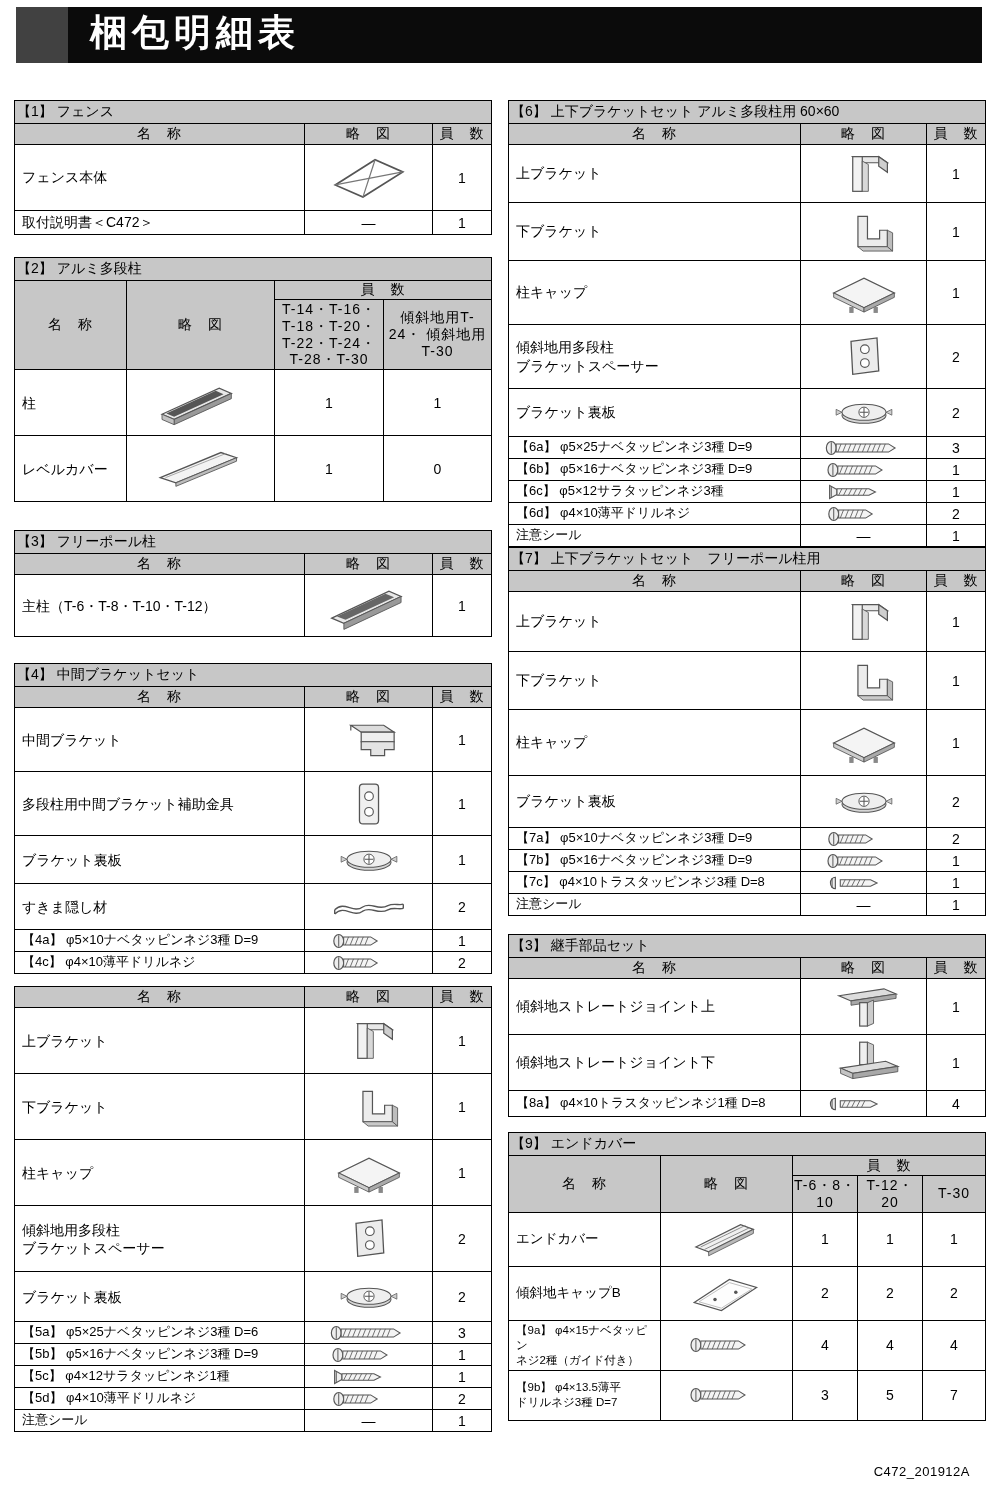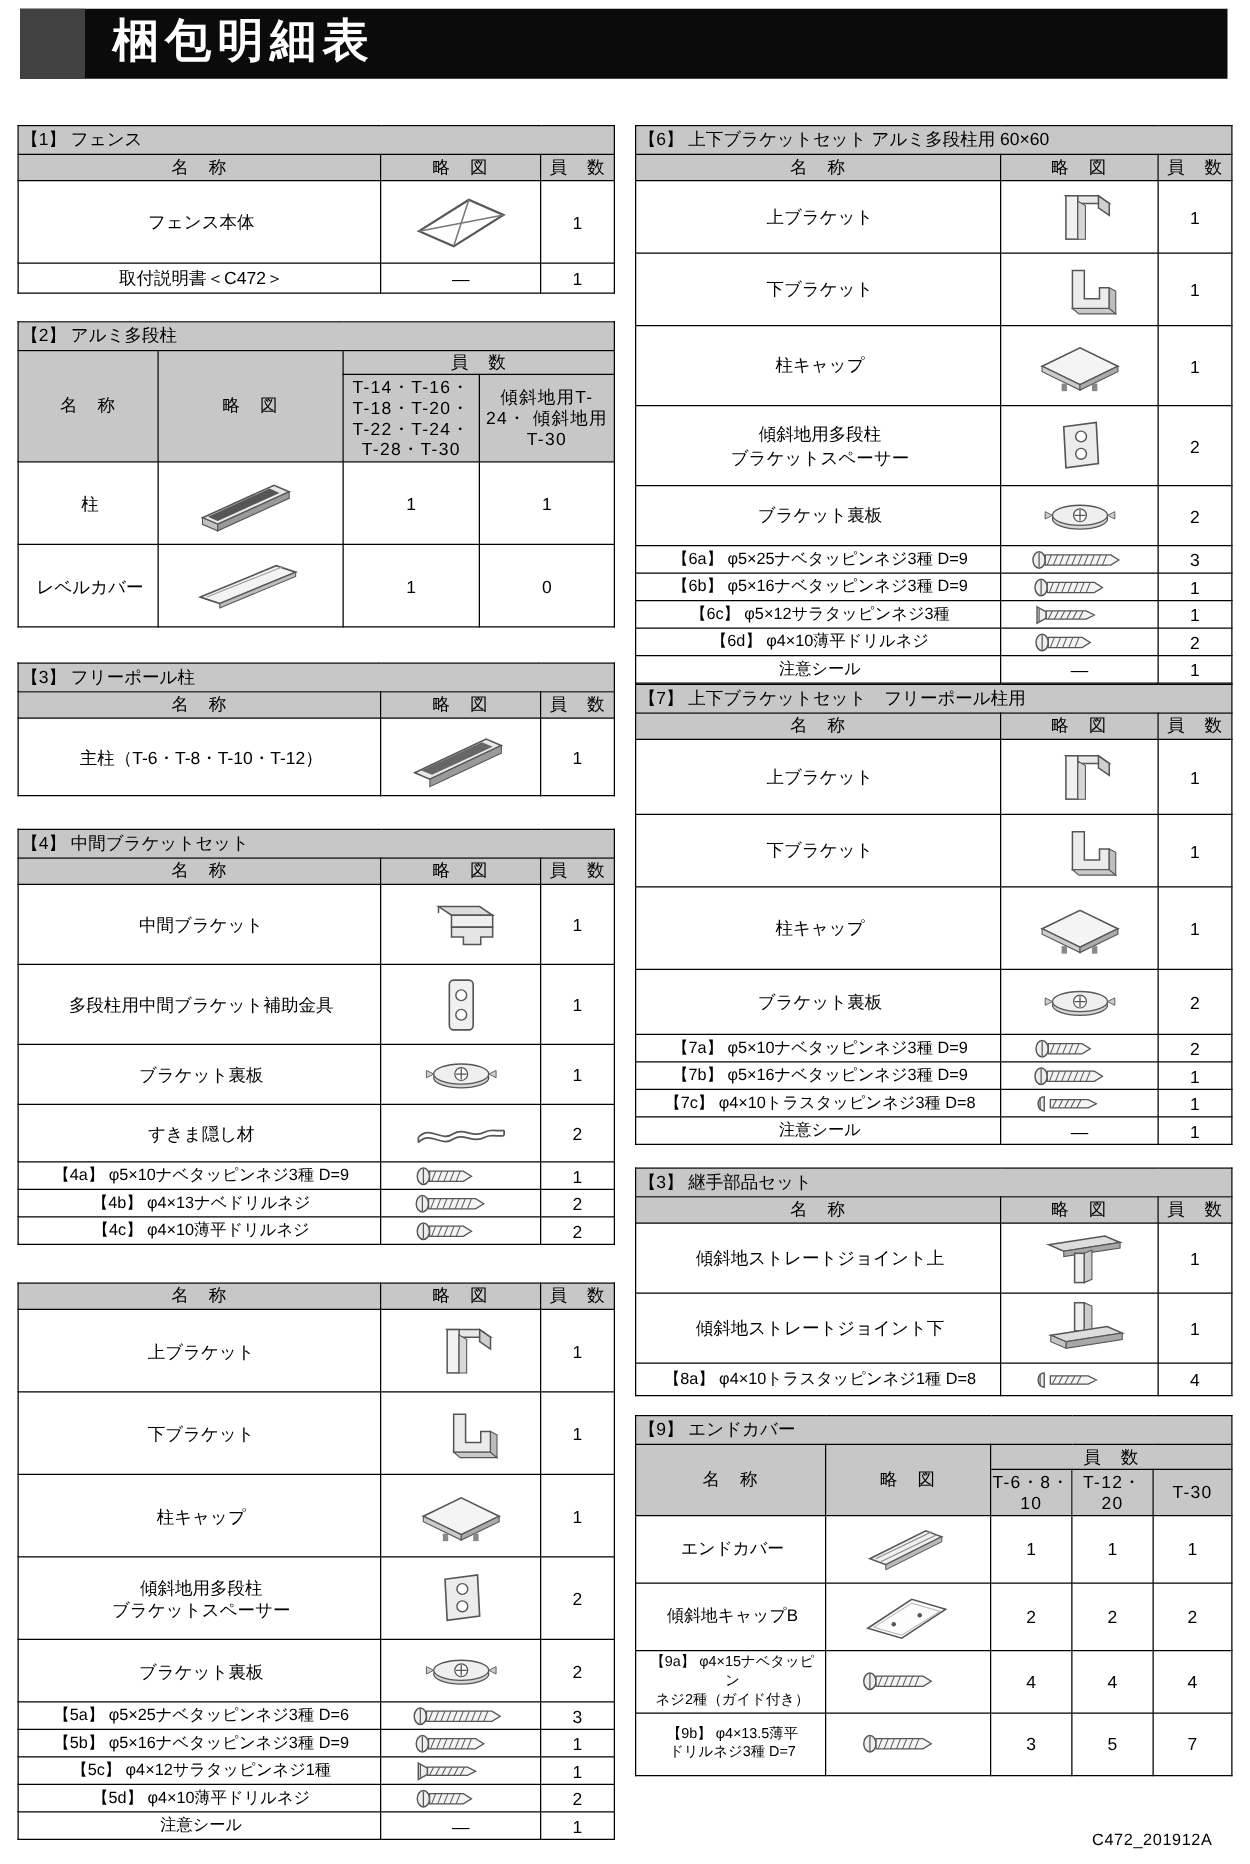--- a/index.html
+++ b/index.html
@@ -13,21 +13,21 @@
   .col{position:absolute;top:100px;width:478px}
   .col-l{left:14px}
   .col-r{left:508px}
 
   table.pt{border-collapse:collapse;width:100%;table-layout:fixed}
   .pt td{border:1px solid #000;font-size:14px;vertical-align:middle;overflow:hidden}
   tr.tt td{background:#c7c7c7;text-align:left;padding:2px 2px;height:22px;font-size:14px}
   tr.th td{background:#c7c7c7;text-align:center;height:21px;font-size:14px;letter-spacing:1px}
   td.sub{background:#c7c7c7;text-align:center;font-size:9px;letter-spacing:0;line-height:1.2;padding:1px;height:30px}
   td.sub9{font-size:10.5px;height:26px}
-  .name{text-align:center;padding:2px 4px 2px 7px;white-space:pre-line;line-height:1.3}
+  .name{text-align:left;padding:2px 4px 2px 7px;white-space:pre-line;line-height:1.3}
   .diag{text-align:center}
   .qty{text-align:center;font-size:15px}
   .dash{text-align:center;font-size:15px}
   tr.sm td{height:22px}
   tr.sm .name{font-size:13px}
   tr.h24 td{height:24px}
   tr.h46 td{height:46px}
   tr.h48 td{height:48px}
   tr.h50 td{height:50px}
   tr.h52 td{height:52px}
@@ -35,21 +35,21 @@
   tr.h54 .name{font-size:12px}
   tr.h56 td{height:56px}
   tr.h58 td{height:58px}
   tr.h60 td{height:60px}
   tr.h62 td{height:62px}
   tr.h64 td{height:64px}
   tr.h66 td{height:66px}
   svg.dg{width:104px;height:52px;display:block;margin:0 auto}
   svg.dgs{width:86px;height:18px;display:block;margin:0 auto}
   .doccode{position:absolute;right:30px;top:1464px;font-size:13px;letter-spacing:0.5px}
-  .mb22{margin-bottom:22px}.mb26{margin-bottom:26px}.mb28{margin-bottom:28px}.mb30{margin-bottom:30px}
+  .mb22{margin-bottom:22px}.mb26{margin-bottom:26px}.mb28{margin-bottom:28px}.mb30{margin-bottom:12px}
   .mb13{}.mb15{margin-bottom:15px}.mb18{margin-bottom:18px}
 </style>
 </head>
 <body>
 
 <svg width="0" height="0" style="position:absolute" aria-hidden="true">
 <defs>
   <symbol id="i-fence" viewBox="0 0 110 60">
     <polygon points="16,38 62,9 94,23 48,52" fill="#fff" stroke="#555" stroke-width="2"></polygon>
     <line x1="16" y1="38" x2="94" y2="23" stroke="#777" stroke-width="1.4"></line>
@@ -343,29 +343,20 @@
       <tr class="sm">
         <td class="name">【4a】 φ5×10ナベタッピンネジ3種 D=9</td>
         <td class="diag">
               <svg class="dgs" viewBox="0 0 100 22">
                 <use href="#i-scr-pan-s"></use>
               </svg>
             </td>
         <td class="qty">1</td>
       </tr>
       <tr class="sm">
-        <td class="name">【4b】 φ4×13ナベドリルネジ</td>
-        <td class="diag">
-              <svg class="dgs" viewBox="0 0 100 22">
-                <use href="#i-scr-pan-m"></use>
-              </svg>
-            </td>
-        <td class="qty">2</td>
-      </tr>
-      <tr class="sm">
         <td class="name">【4c】 φ4×10薄平ドリルネジ</td>
         <td class="diag">
               <svg class="dgs" viewBox="0 0 100 22">
                 <use href="#i-scr-pan-s"></use>
               </svg>
             </td>
         <td class="qty">2</td>
       </tr>
       </tbody>
     </table>

